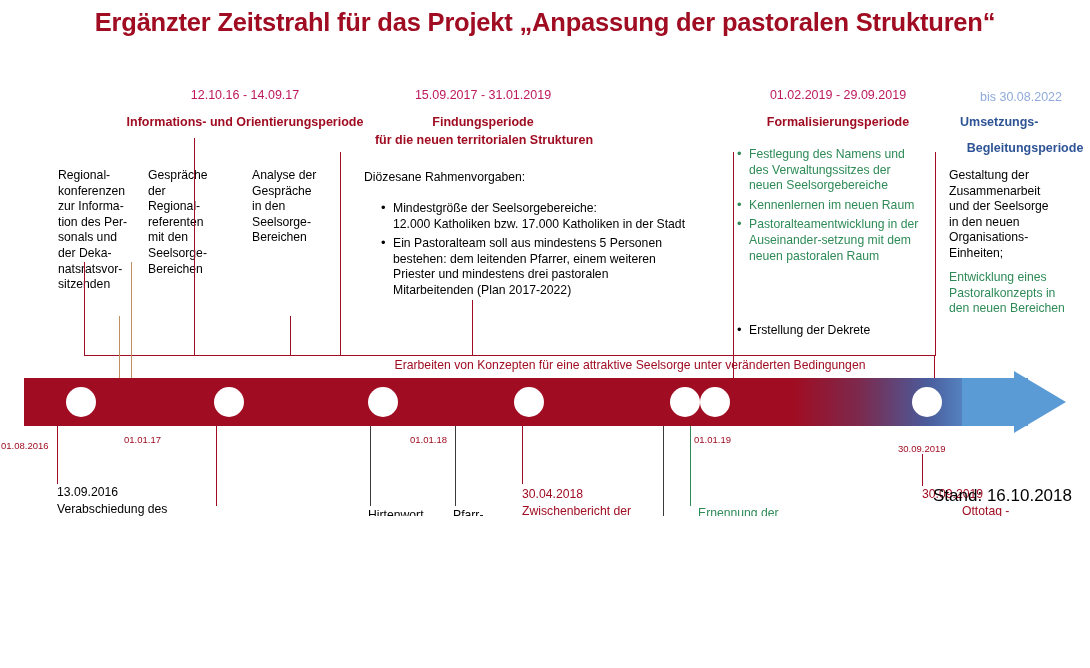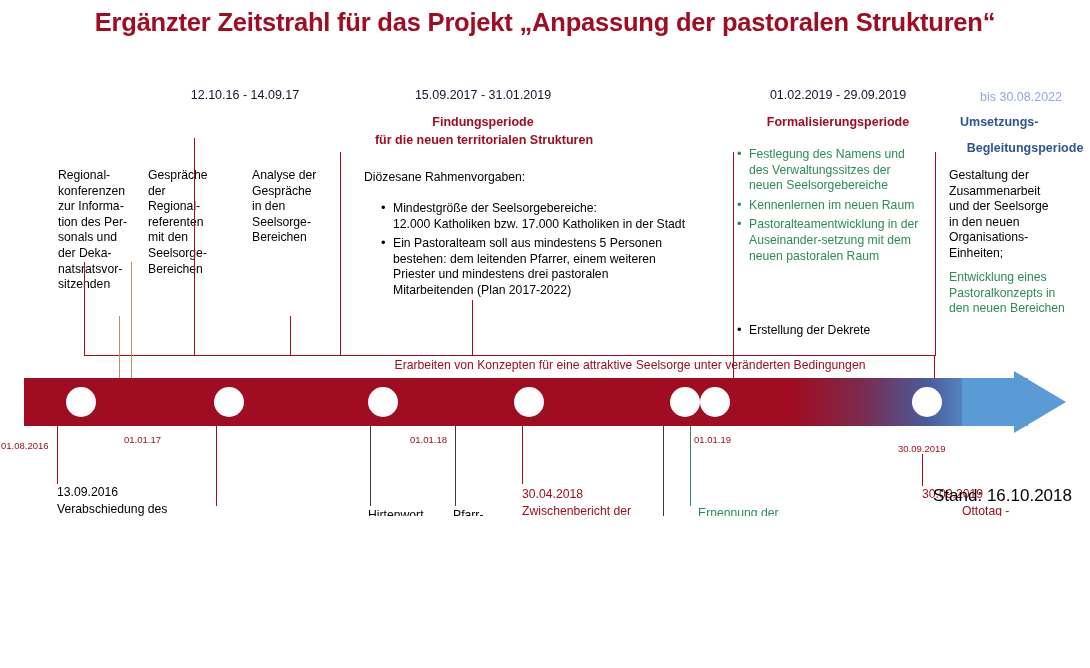--- a/index.html
+++ b/index.html
@@ -28,21 +28,21 @@
     font-size: 25.5px;
     font-weight: bold;
     color: #A00D22;
     letter-spacing: -0.2px;
     line-height: 1.15;
   }
 
   
   .phase-date {
     font-size: 12.5px;
-    color: #0f172a;
+    color: #be185d;
     text-align: center;
     line-height: 1.2;
   }
   .phase-date.muted { color: #8FAADC; }
   .phase-name {
     font-size: 12.5px;
     font-weight: bold;
     text-align: center;
     line-height: 1.25;
   }
@@ -135,20 +135,21 @@
   }
 </style>
 </head>
 <body>
 
 <div id="stage">
 
   <div id="title" class="abs">Ergänzter Zeitstrahl für das Projekt „Anpassung der pastoralen Strukturen“</div>
 
   <div class="abs phase-date" style="left:115px; top:88px; width:260px;">12.10.16 - 14.09.17</div>
+  <div class="abs phase-name red" style="left:75px; top:115px; width:340px;">Informations- und Orientierungsperiode</div>
 
   <div class="abs phase-date" style="left:368px; top:88px; width:230px;">15.09.2017 - 31.01.2019</div>
   <div class="abs phase-name red" style="left:368px; top:115px; width:230px;">Findungsperiode</div>
   <div class="abs phase-name red" style="left:338px; top:133px; width:292px;">für die neuen territorialen Strukturen</div>
 
   <div class="abs phase-date" style="left:728px; top:88px; width:220px;">01.02.2019 - 29.09.2019</div>
   <div class="abs phase-name red" style="left:728px; top:115px; width:220px;">Formalisierungsperiode</div>
 
   <div class="abs phase-date muted" style="left:960px; top:90px; width:122px;">bis 30.08.2022</div>
   <div class="abs phase-name blue" style="left:960px; top:115px; width:122px; text-align:left;">Umsetzungs-</div>

